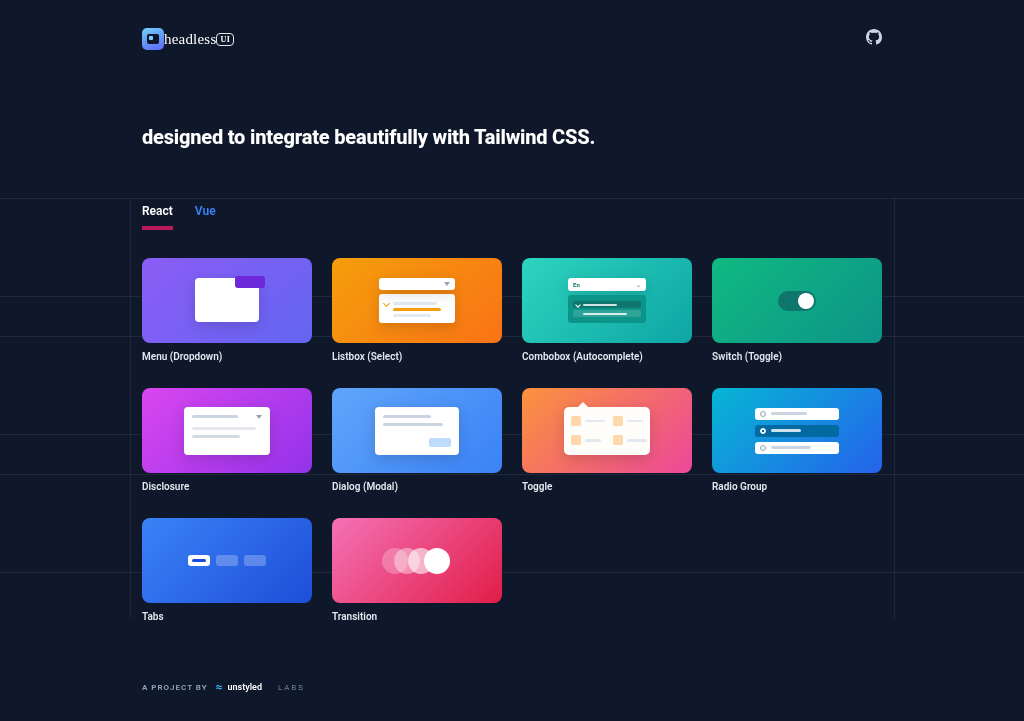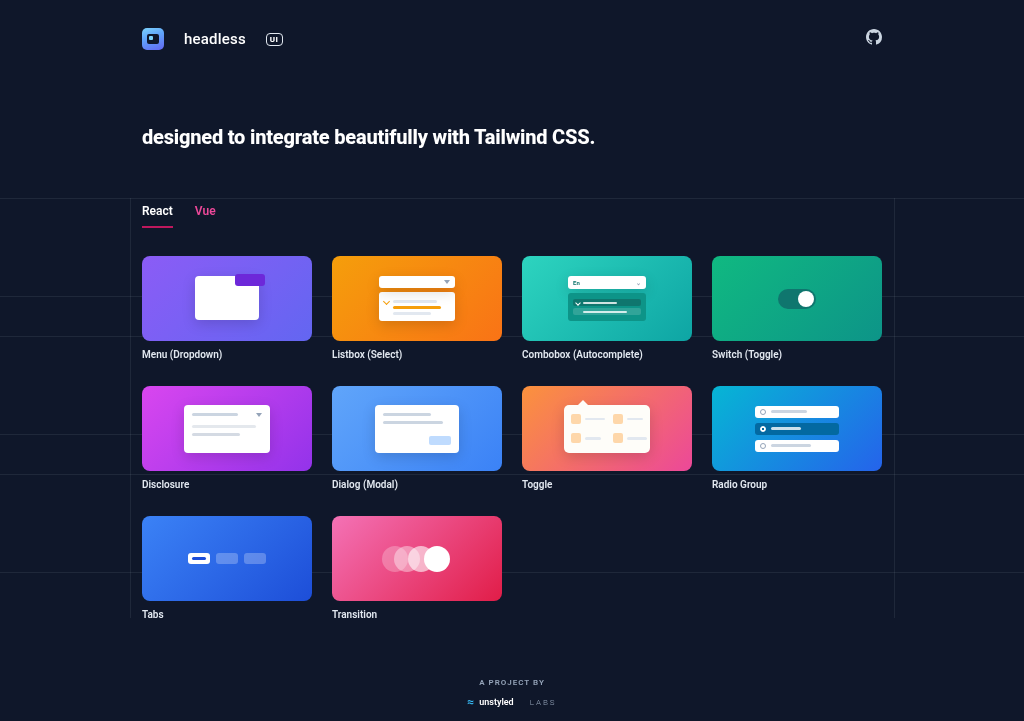--- a/index.html
+++ b/index.html
@@ -21,21 +21,22 @@
 
 .header {
   display: flex;
   justify-content: space-between;
   align-items: center;
 }
 
 .logo {
   display: flex;
   align-items: center;
-  gap: 20px;
+  gap: 0;
+  font-family: Liberation Serif, serif;
 }
 
 .logo-mark {
   width: 22px; height: 22px;
   border-radius: 5px;
   background: linear-gradient(160deg,#7dd3fc 0%, #60a5fa 40%, #6366f1 100%);
   display: flex; align-items: center; justify-content: center;
 }
 .logo-mark-inner {
   width: 12px; height: 10px;
@@ -75,22 +76,22 @@
   letter-spacing: -0.2px;
 }
 
 .tabs {
   margin-top: 54px;
   display: flex;
   gap: 22px;
   font-size: 12px;
   font-weight: 600;
 }
-.tab { color: #ec4899; padding-bottom: 8px; cursor: pointer; }
-.tab.active { color: #fff; border-bottom: 2px solid #be185d; }
+.tab { color: #3b82f6; padding-bottom: 8px; cursor: pointer; }
+.tab.active { color: #fff; border-bottom: 4px solid #be185d; }
 
 .grid-wrapper {
   position: relative;
   margin-top: 28px;
 }
 
 .grid {
   display: grid;
   grid-template-columns: repeat(4, 170px);
   gap: 20px;
@@ -216,21 +217,21 @@
   left: 0; right: 0;
   pointer-events:none;
 }
 .hline { position:absolute; left:0; right:0; height:1px; background:rgba(148,163,184,.12); }
 .vlineL { position:absolute; top:0; bottom:-420px; left:calc(50% - 370px - 12px); width:1px; background:rgba(148,163,184,.12); }
 .vlineR { position:absolute; top:0; bottom:-420px; left:calc(50% + 370px + 12px); width:1px; background:rgba(148,163,184,.12); }
 
 .footer {
   margin-top: 46px;
   display:flex; align-items:center; gap:8px;
-  font-size:8px; letter-spacing:1px; font-weight:600; color:#94a3b8;flex-direction:column;
+  font-size:8px; letter-spacing:1px; font-weight:600; color:#94a3b8;
 }
 .tw-mark{color:#38bdf8;font-size:12px;}
 .tw-name{color:#fff;font-size:9px;font-weight:600;letter-spacing:0;}
 .tw-labs{font-size:8px;color:#94a3b8;letter-spacing:2px;font-weight:300;margin-left:12px;}
 </style>
 </head>
 <body>
 
 <div class="bg-grid">
   <div class="hline" style="top:0px"></div>

